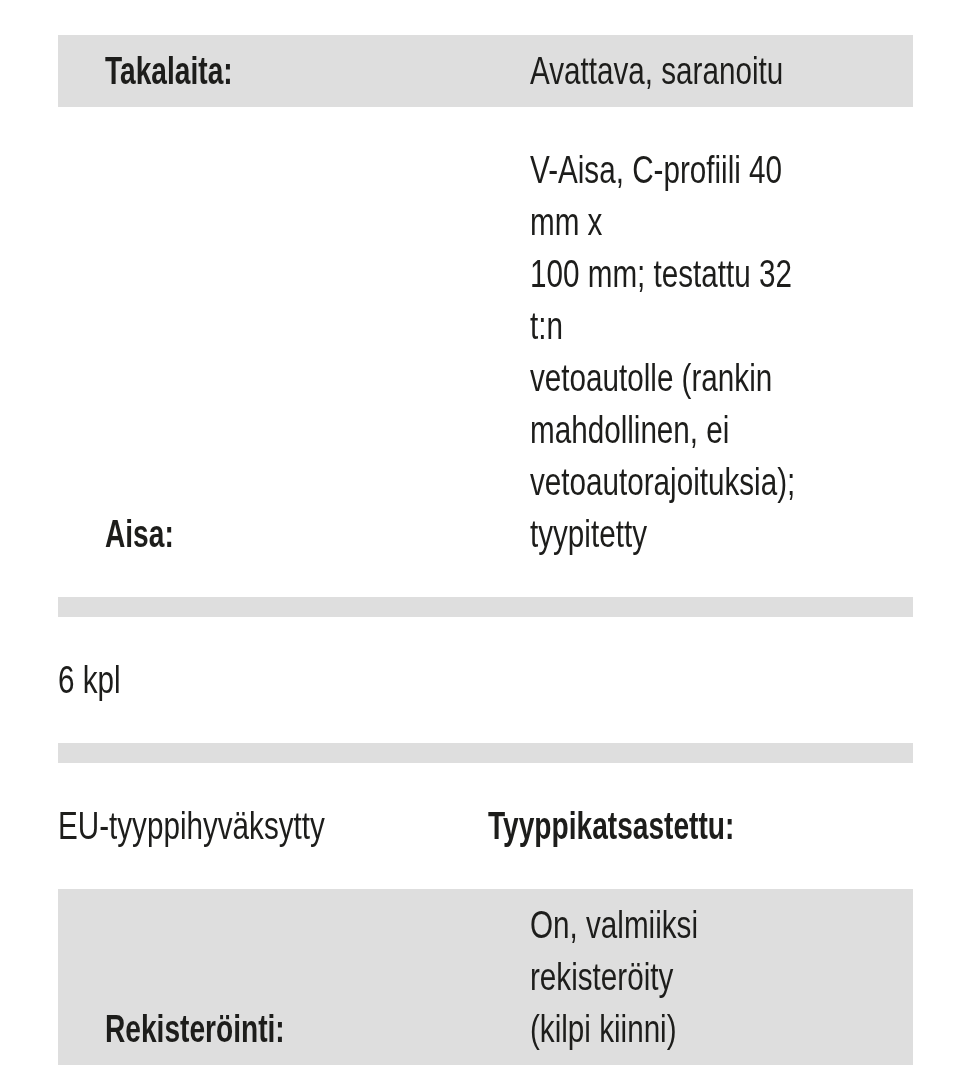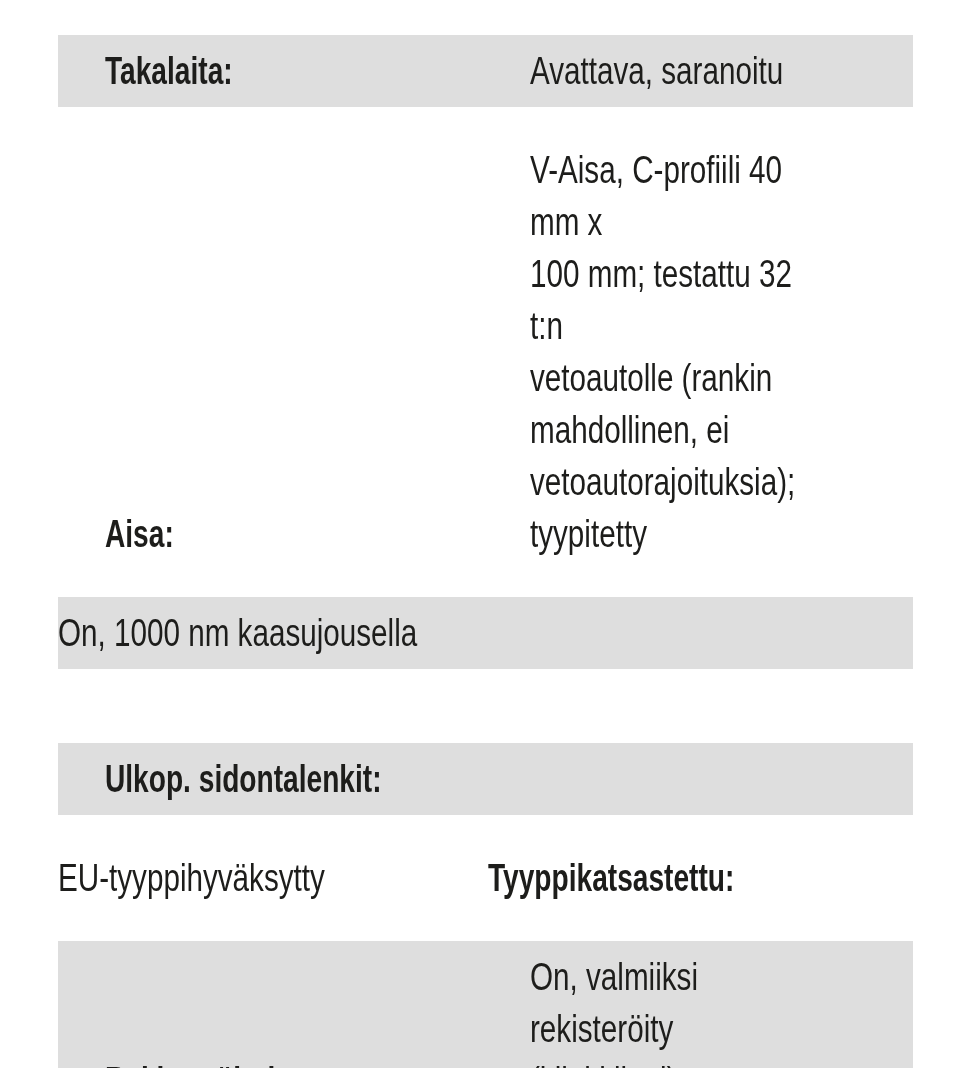--- a/index.html
+++ b/index.html
@@ -80,32 +80,29 @@
       <span class="txt">V-Aisa, C-profiili 40 mm x
 100 mm; testattu 32 t:n
 vetoautolle (rankin
 mahdollinen, ei
 vetoautorajoituksia);
 tyypitetty</span>
     </div>
   </div>
 
   <div class="row shaded">
+  </div>
+
+  <div class="row">
     <div class="cell value">
-      <span class="txt">On, 1000 nm kaasujousella</span>
+      <span class="txt">6 kpl</span>
     </div>
   </div>
 
-  <div class="row">
-  </div>
-
   <div class="row shaded">
-    <div class="cell label">
-      <span class="txt">Ulkop. sidontalenkit:</span>
-    </div>
   </div>
 
   <div class="row">
     <div class="cell value">
       <span class="txt">EU-tyyppihyväksytty</span>
     </div>
     <div class="cell label">
       <span class="txt">Tyyppikatsastettu:</span>
     </div>
   </div>

